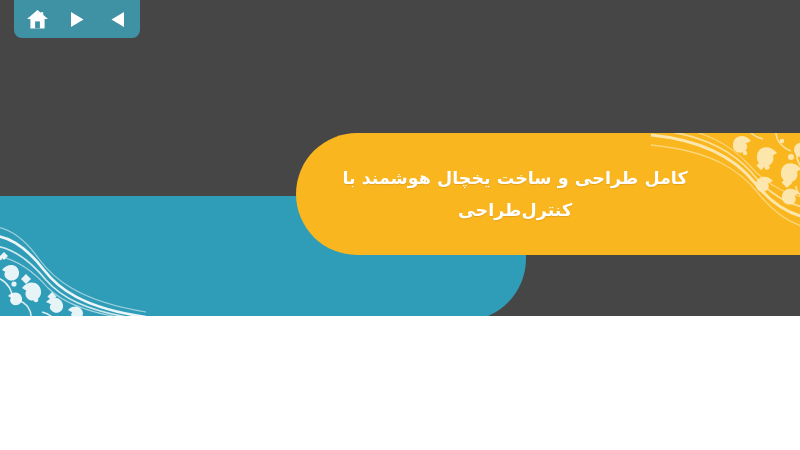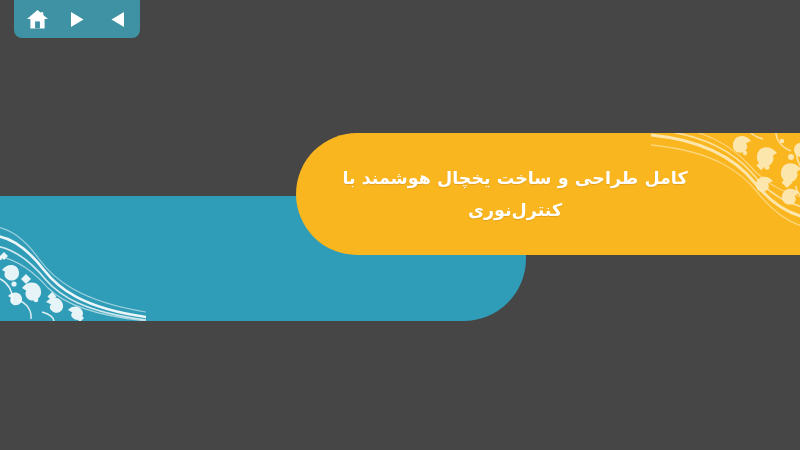--- a/index.html
+++ b/index.html
@@ -4,21 +4,21 @@
 <title>Presentation Slide</title>
 <style>
   html, body {
     margin: 0;
     padding: 0;
     background: #ffffff;
   }
   #slide {
     position: relative;
     width: 800px;
-    height: 450px;
+    height: 316px;
     overflow: hidden;
     background: #464646;
     font-family: "DejaVu Sans", "Liberation Sans", sans-serif;
   }
 
   
   #navbar {
     position: absolute;
     left: 14px;
     top: -10px;
@@ -176,21 +176,21 @@
         <path d="M163 44 c-12-5-19-16-17-28"></path>
         <path d="M140 18 c-10-4-16-12-15-21"></path>
         <path d="M112 6 c-9-2-14-7-14-11"></path>
         <path d="M160 68 c-10-3-15-9-15-15"></path>
       </g>
     </svg>
   </div>
 
   <div id="headline">
     <div class="headline-line">کامل طراحی و ساخت یخچال هوشمند با</div>
-    <div class="headline-line">کنترل‌نوری</div>
+    <div class="headline-line">کنترل‌طراحی</div>
   </div>
 
   <div id="navbar">
     <div class="nav-btn">
       <span>
         <svg width="15" height="17" viewBox="0 0 15 17">
           <path d="M14 1 L14 16 L1.5 8.5 Z" fill="#ffffff"></path>
         </svg>
       </span>
     </div>

